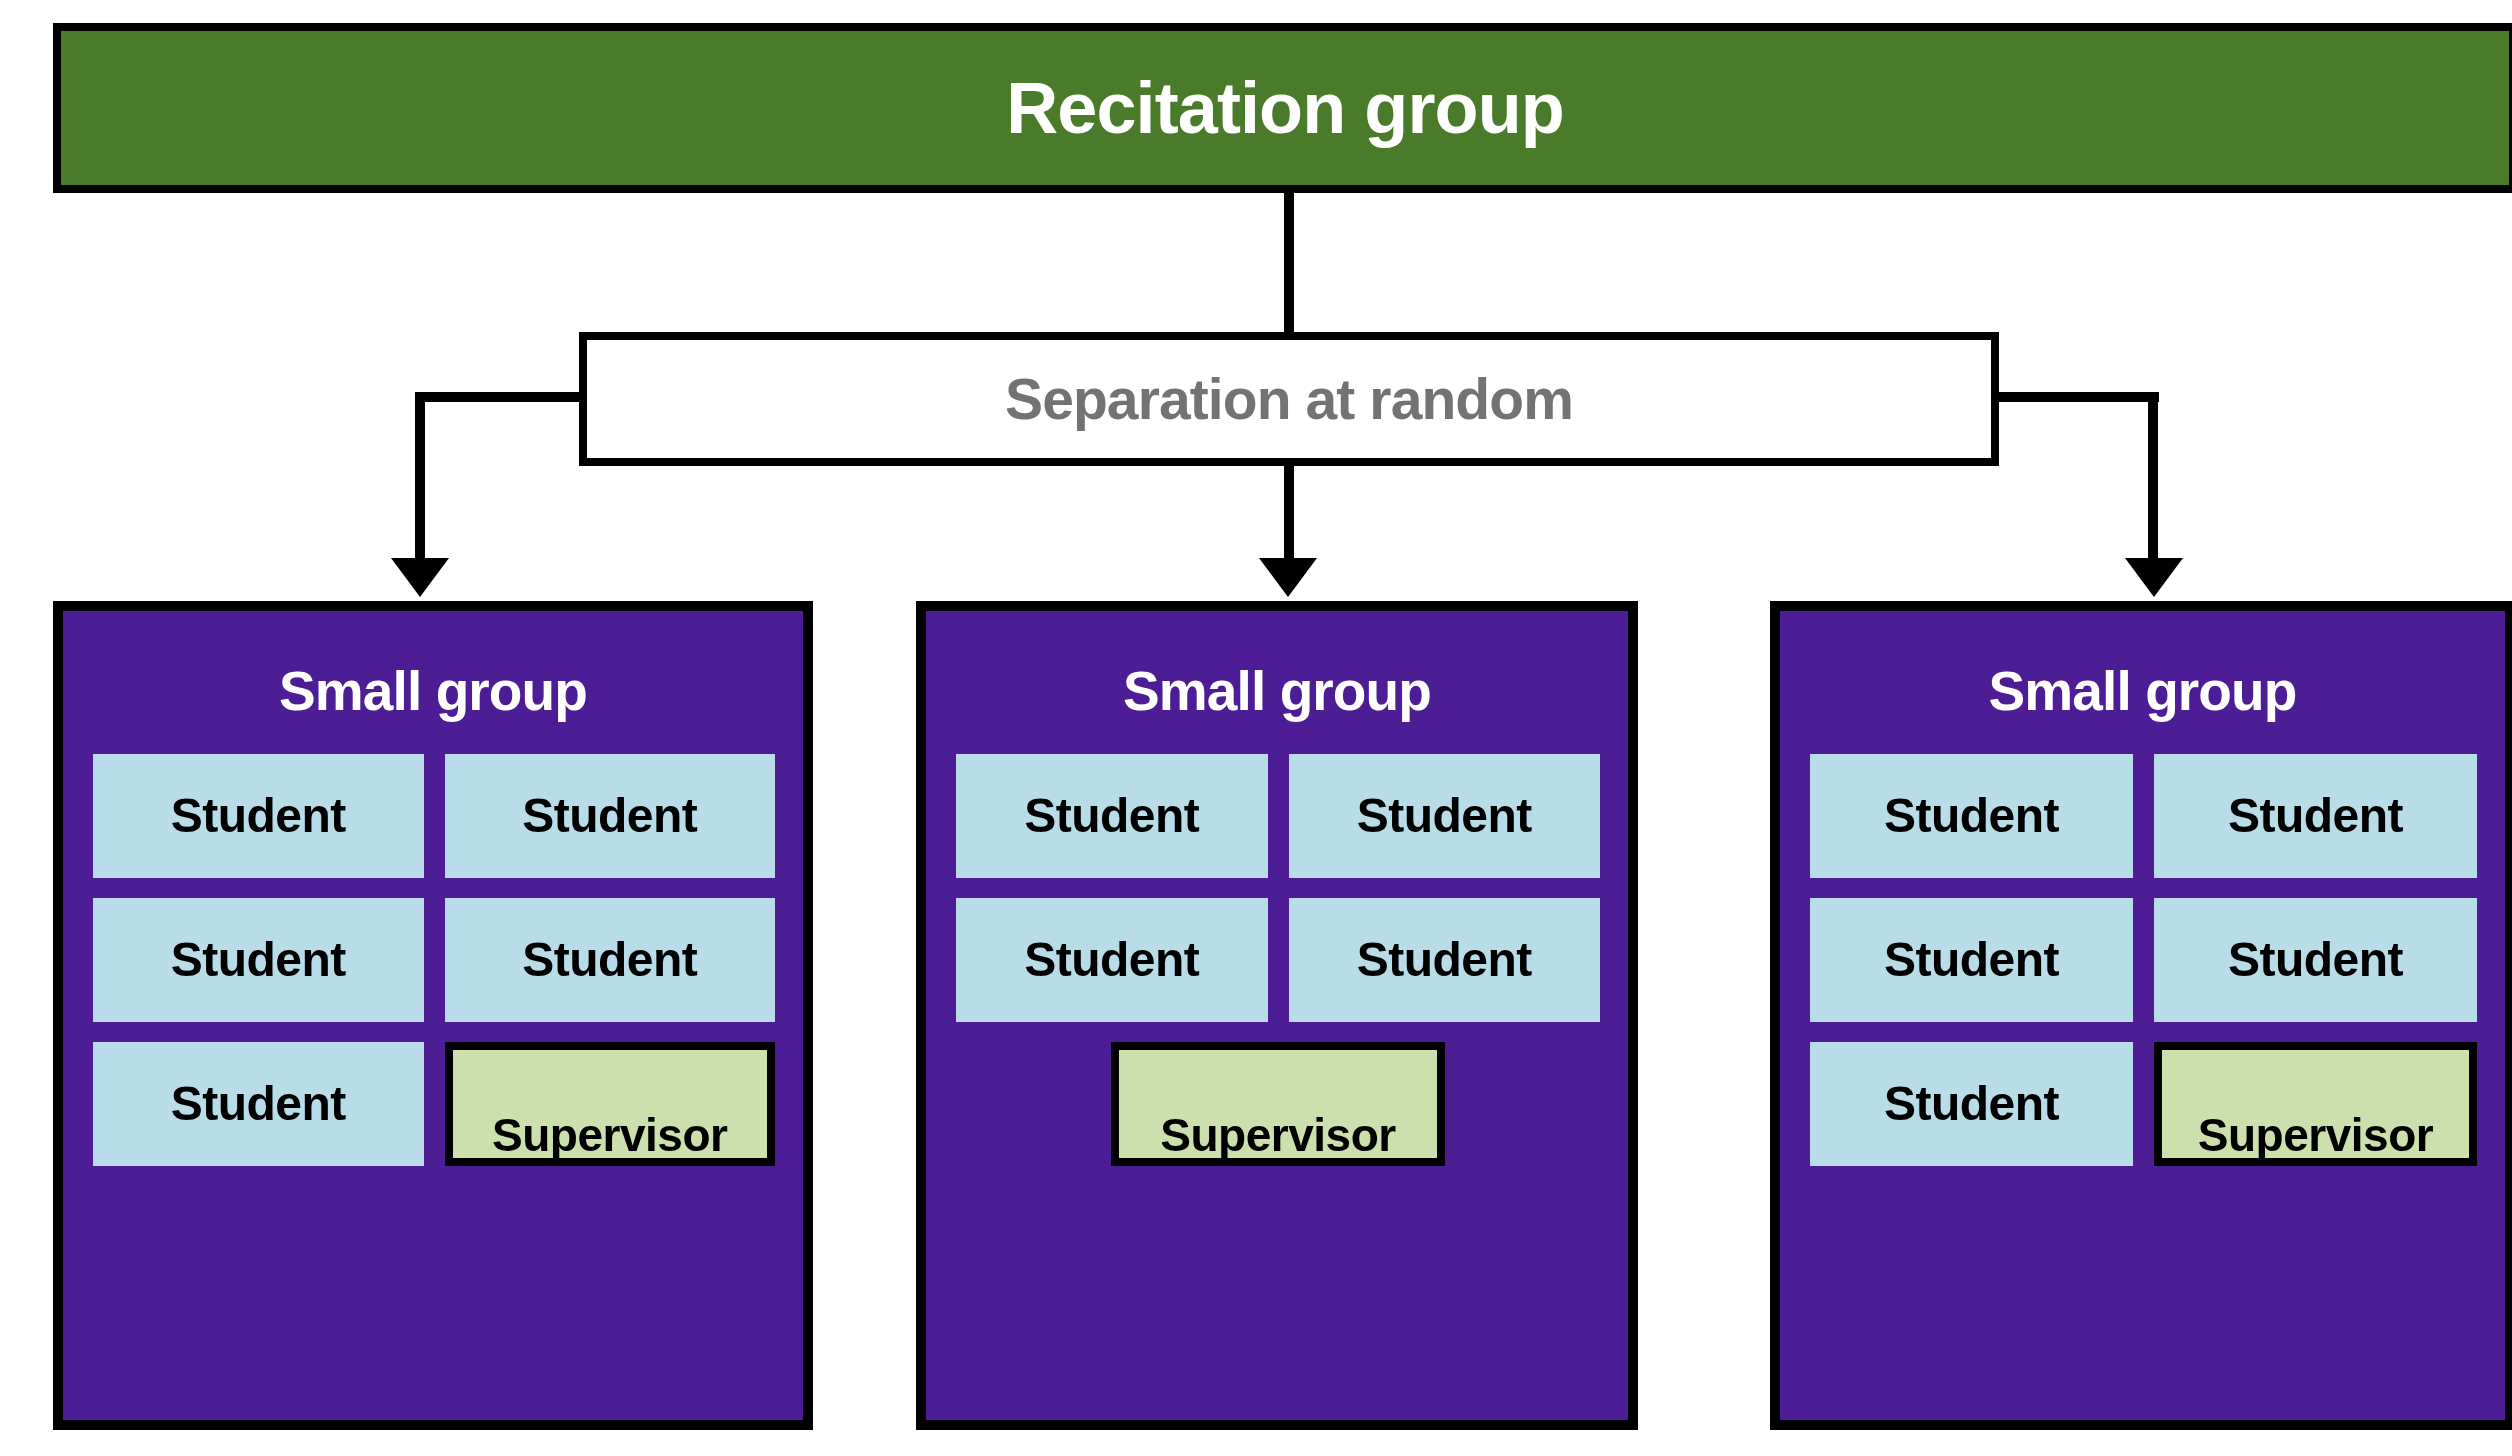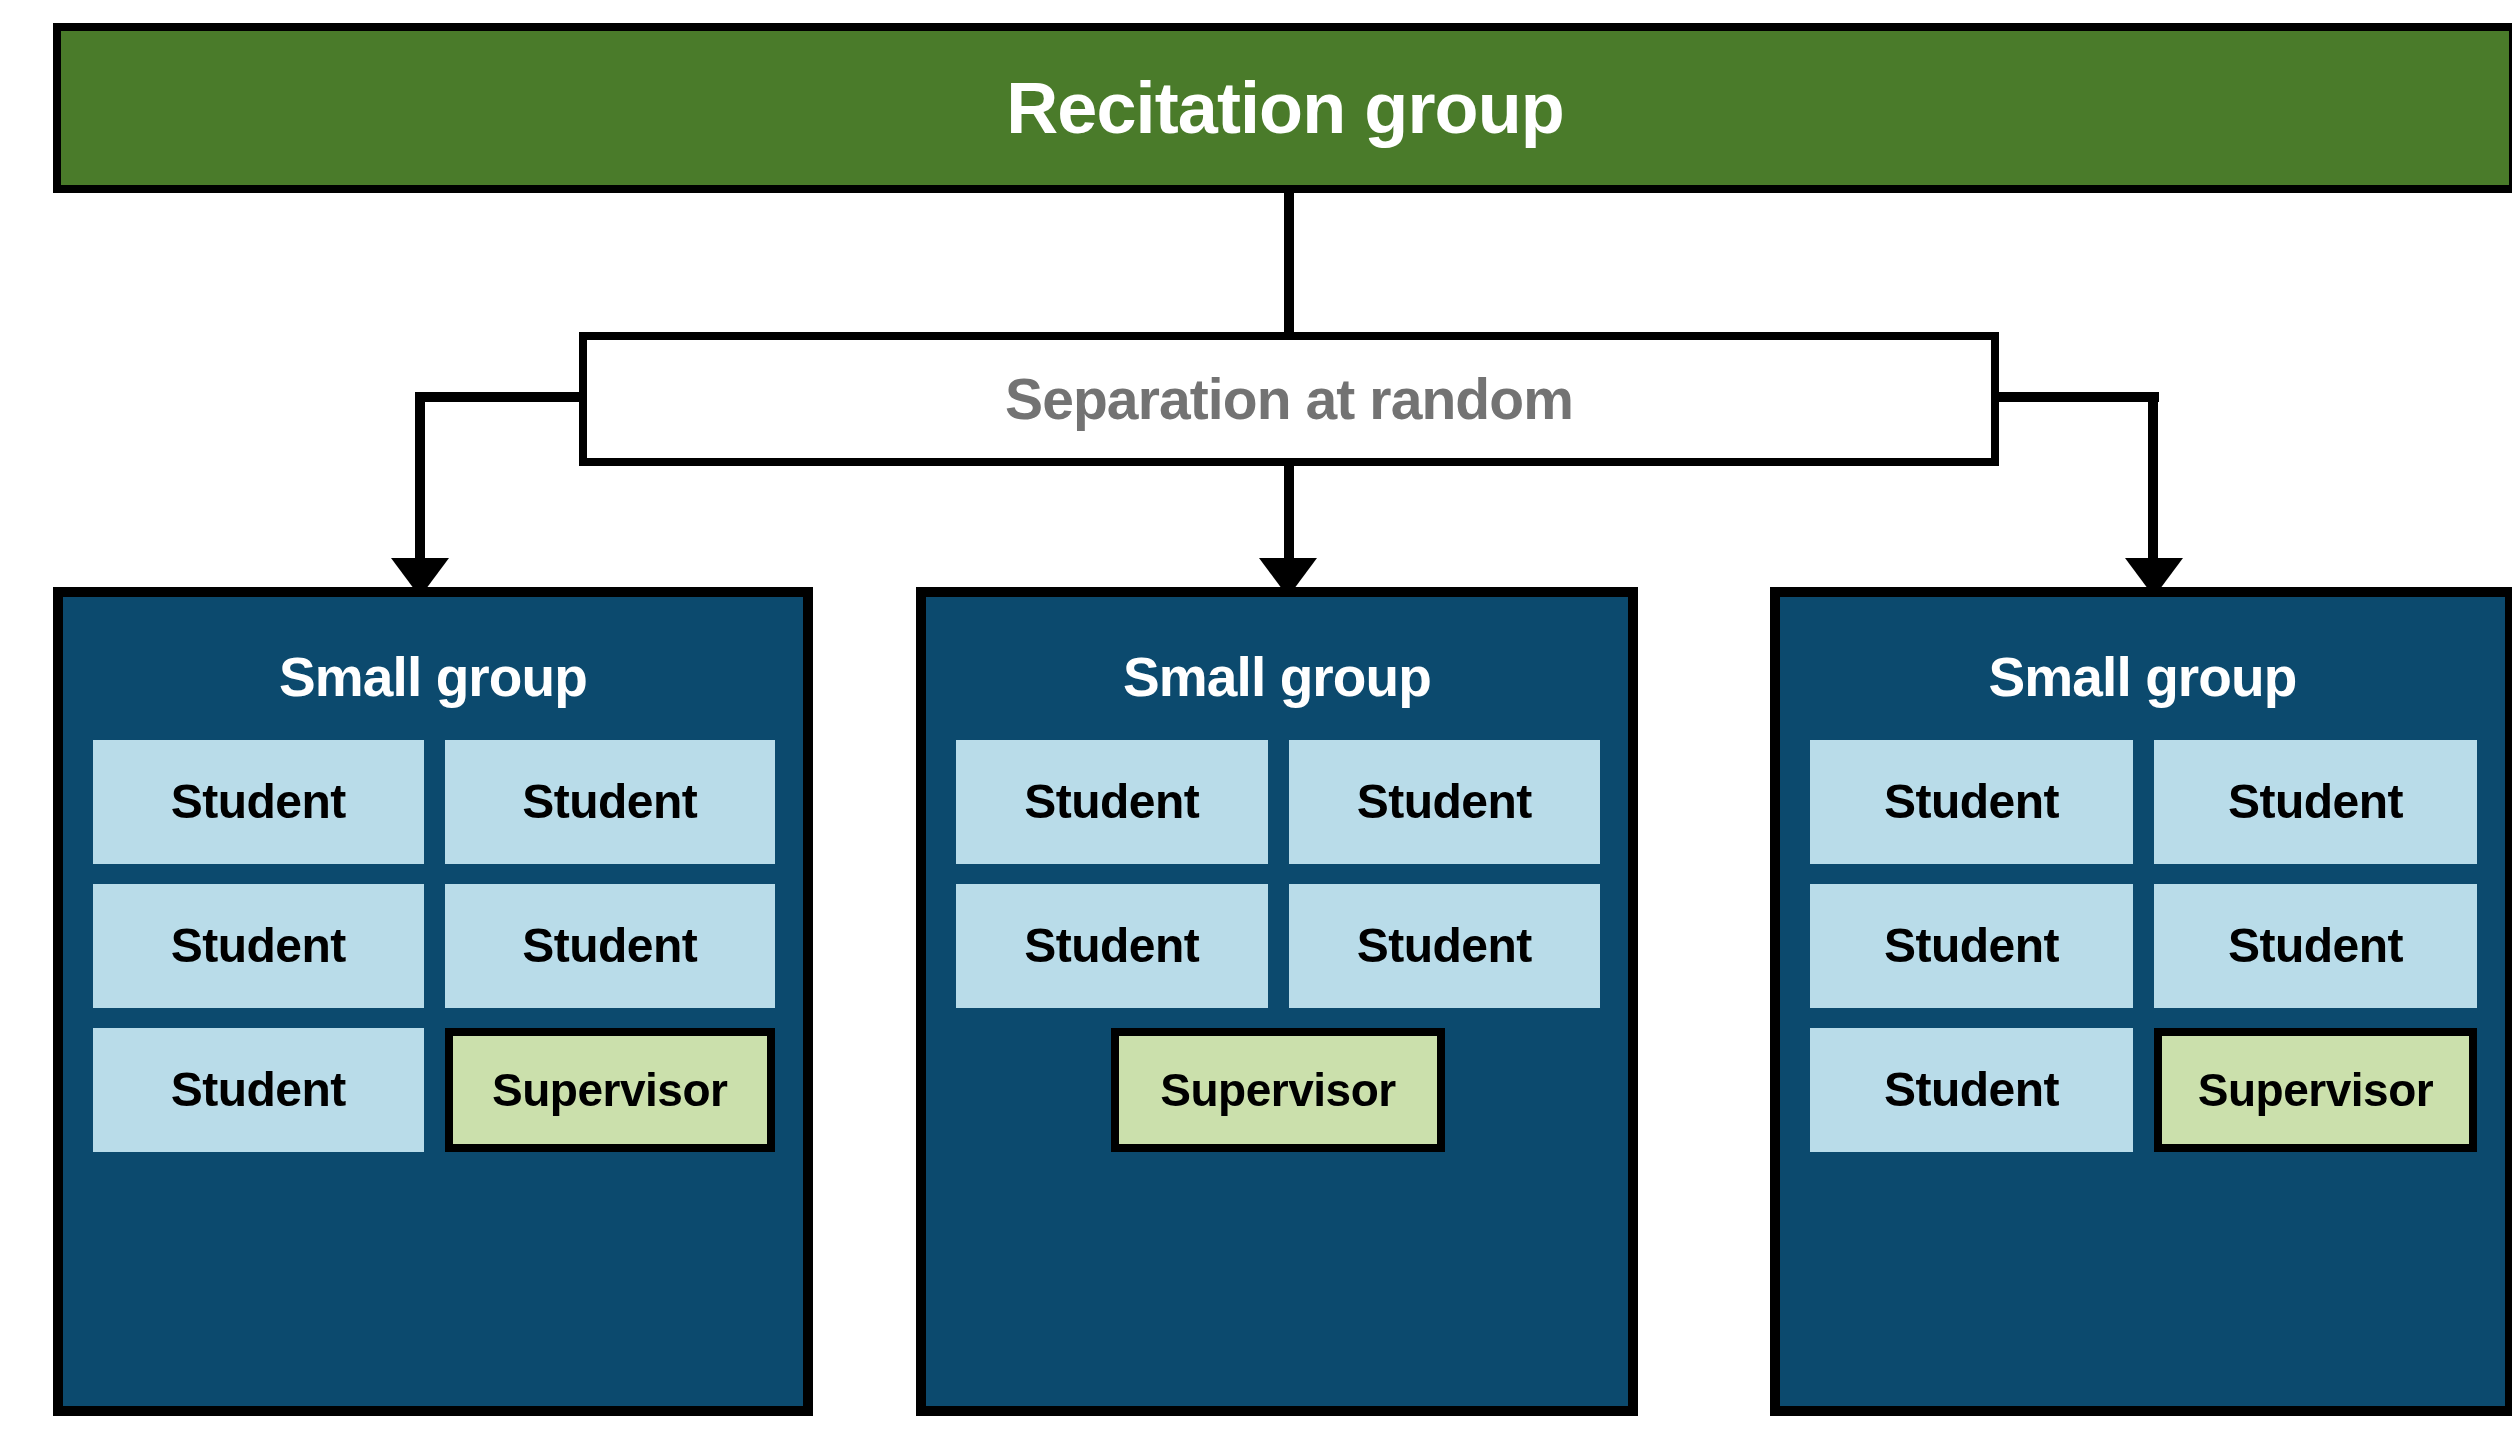--- a/index.html
+++ b/index.html
@@ -95,24 +95,24 @@
   .a-left     { left: 363px;  top: 558px; }
 
   
   .h-right    { left: 1964px; top: 392px;  width: 167px; height: 10px; }
   .v-right    { left: 2120px; top: 392px;  width: 10px;  height: 168px; }
   .a-right    { left: 2097px; top: 558px; }
 
   
   .panel {
     position: absolute;
-    top: 587px;
+    top: 601px;
     height: 829px;
     box-sizing: border-box;
-    background: #0c4a6e;
+    background: #4c1d95;
     border: 10px solid #000000;
     display: flex;
     flex-direction: column;
     align-items: center;
   }
   .panel-1 { left: 25px;   width: 760px; }
   .panel-2 { left: 888px;  width: 722px; }
   .panel-3 { left: 1742px; width: 745px; }
 
   .panel-title {
@@ -142,20 +142,21 @@
     align-items: center;
     justify-content: center;
   }
   .cell.student {
     background: #B9DCE9;
     border: none;
   }
   .cell.supervisor {
     background: #CBE0AC;
     border: 8.3px solid #000000;
+    align-items: flex-end;
   }
   .cell-label {
     color: #000000;
     font-size: 48px;
     font-weight: bold;
     letter-spacing: -0.5px;
     line-height: 1;
   }
   .cell.supervisor .cell-label { font-size: 46px; }
 

